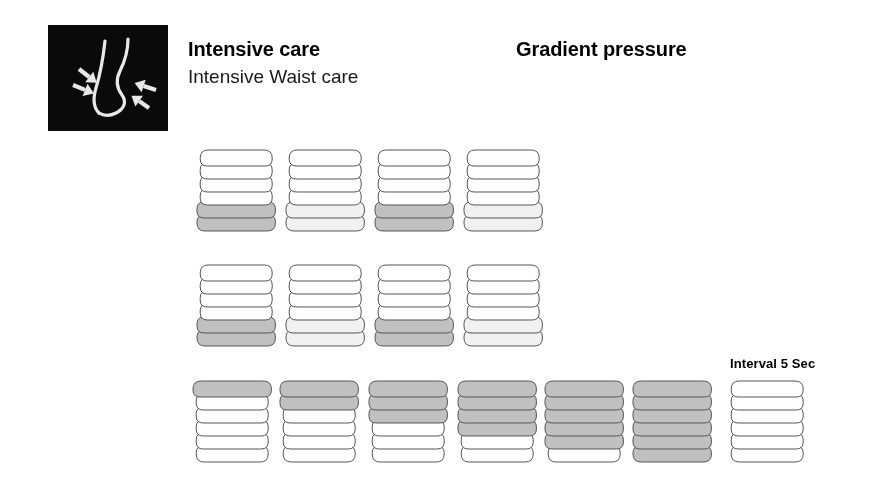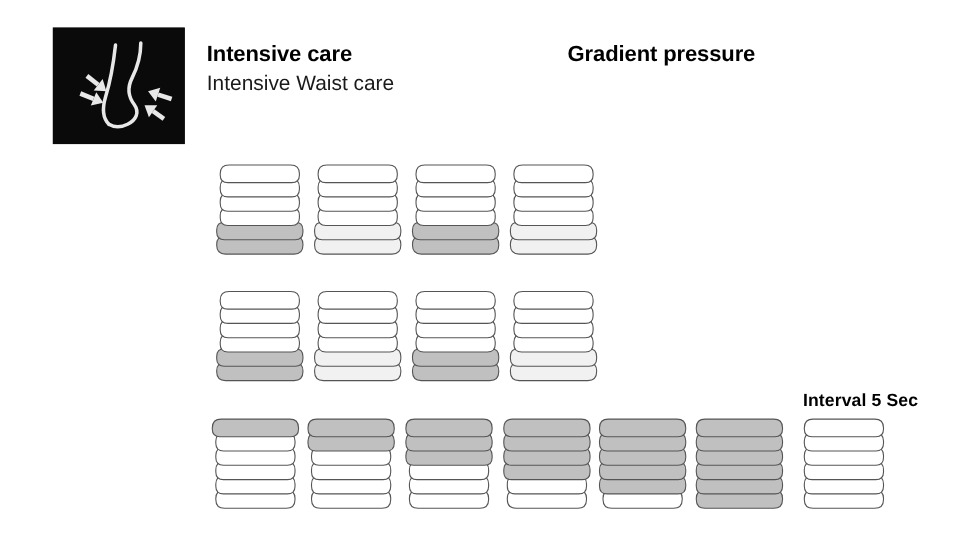--- a/index.html
+++ b/index.html
@@ -63,21 +63,21 @@
     letter-spacing: -0.1px;
     line-height: 26px;
     white-space: nowrap;
   }
 
   
   #interval-caption {
     position: absolute;
     left: 730px;
     top: 356px;
-    font-size: 16px;
+    font-size: 13px;
     font-weight: bold;
     color: #000000;
     white-space: nowrap;
     letter-spacing: 0.1px;
   }
 
   
   .cuff {
     position: absolute;
   }

